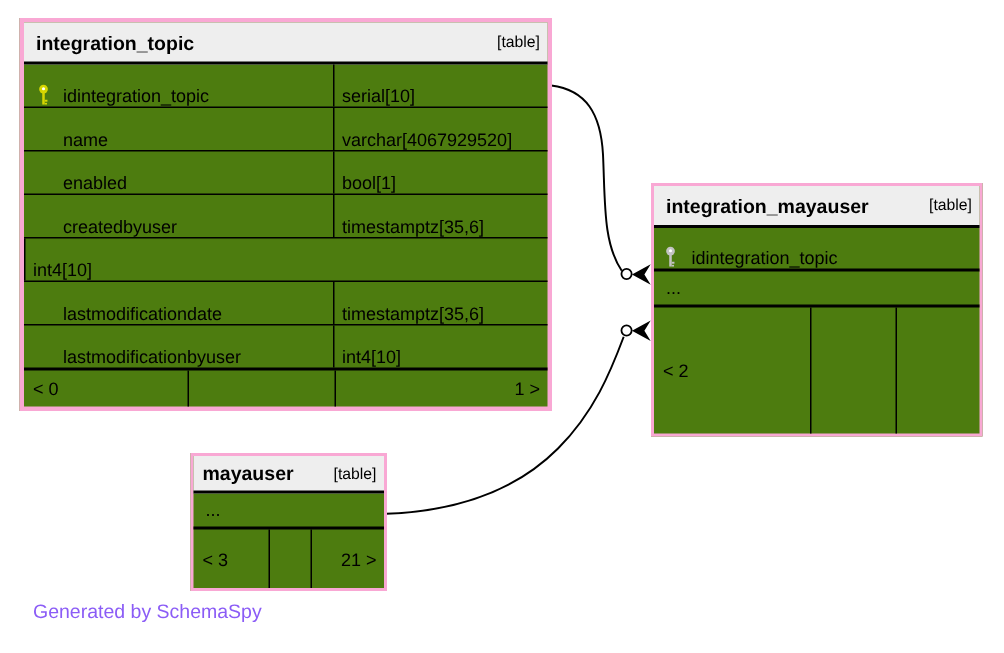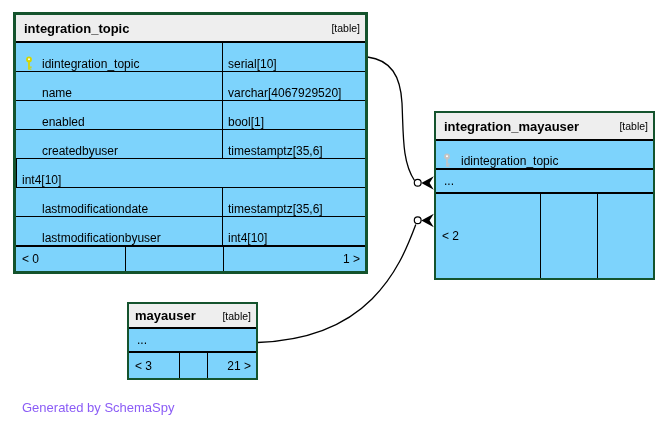--- a/index.html
+++ b/index.html
@@ -2,21 +2,21 @@
 <html><head>
 <meta charset="utf-8">
 <style>
   html,body { margin:0; padding:0; background:#ffffff; }
   body { width:669px; height:435px; font-family:"Liberation Sans", sans-serif; color:#000; }
   .canvas { position:relative; width:669px; height:435px; overflow:hidden; }
 
   svg.connectors { position:absolute; left:0; top:0; z-index:0; }
 
   .dbtable {
-    position:absolute; background:#7dd3fc; border:2px solid #14532d;
+    position:absolute; background:#4d7c0f; border:2px solid #f9a8d4;
     box-sizing:border-box; display:flex; flex-direction:column; z-index:1;
   }
   .dbtable.main { border-width:3px; }
 
   .thead {
     flex:0 0 26px; background:#eeeeee; border-bottom:2px solid #000;
     display:flex; align-items:center; justify-content:space-between;
     padding:0 5px 0 8px; box-sizing:content-box;
   }
   .tname { font-weight:bold; font-size:13px; letter-spacing:0; white-space:nowrap; }
@@ -35,25 +35,25 @@
 
   .tfoot { flex:1 1 auto; display:flex; border-top:1px solid #000; font-size:12px; }
   .fcell { box-sizing:border-box; display:flex; align-items:center; padding:0 5px 0 6px; }
   .fcell.mid, .fcell.rightc { border-left:1px solid #000; }
   .fcell.rightc { flex:1 1 auto; justify-content:flex-end; }
 
   .t1 { left:13px; top:12px; width:355px; height:262px; }
   .t1 .fcell.leftc { flex:0 0 109px; }
   .t1 .fcell.mid   { flex:0 0 98px; }
 
-  .t2 { left:434px; top:111px; width:221px; height:169px; }
+  .t2 { left:434px; top:122px; width:221px; height:169px; }
   .t2 .fcell.leftc { flex:0 0 104px; }
   .t2 .fcell.mid   { flex:0 0 57px; }
 
-  .t3 { left:127px; top:302px; width:131px; height:78px; }
+  .t3 { left:127px; top:302px; width:131px; height:92px; }
   .t3 .thead { flex:0 0 23px; padding:0 5px 0 6px; }
   .t3 .fcell.leftc { flex:0 0 50px; }
   .t3 .fcell.mid   { flex:0 0 28px; }
 
   .keyicon { display:block; width:8px; height:15px; }
 
   .gen-note { position:absolute; left:22px; top:400px; font-size:13px; color:#8b5cf6; z-index:1; }
 </style>
 </head>
 <body>

